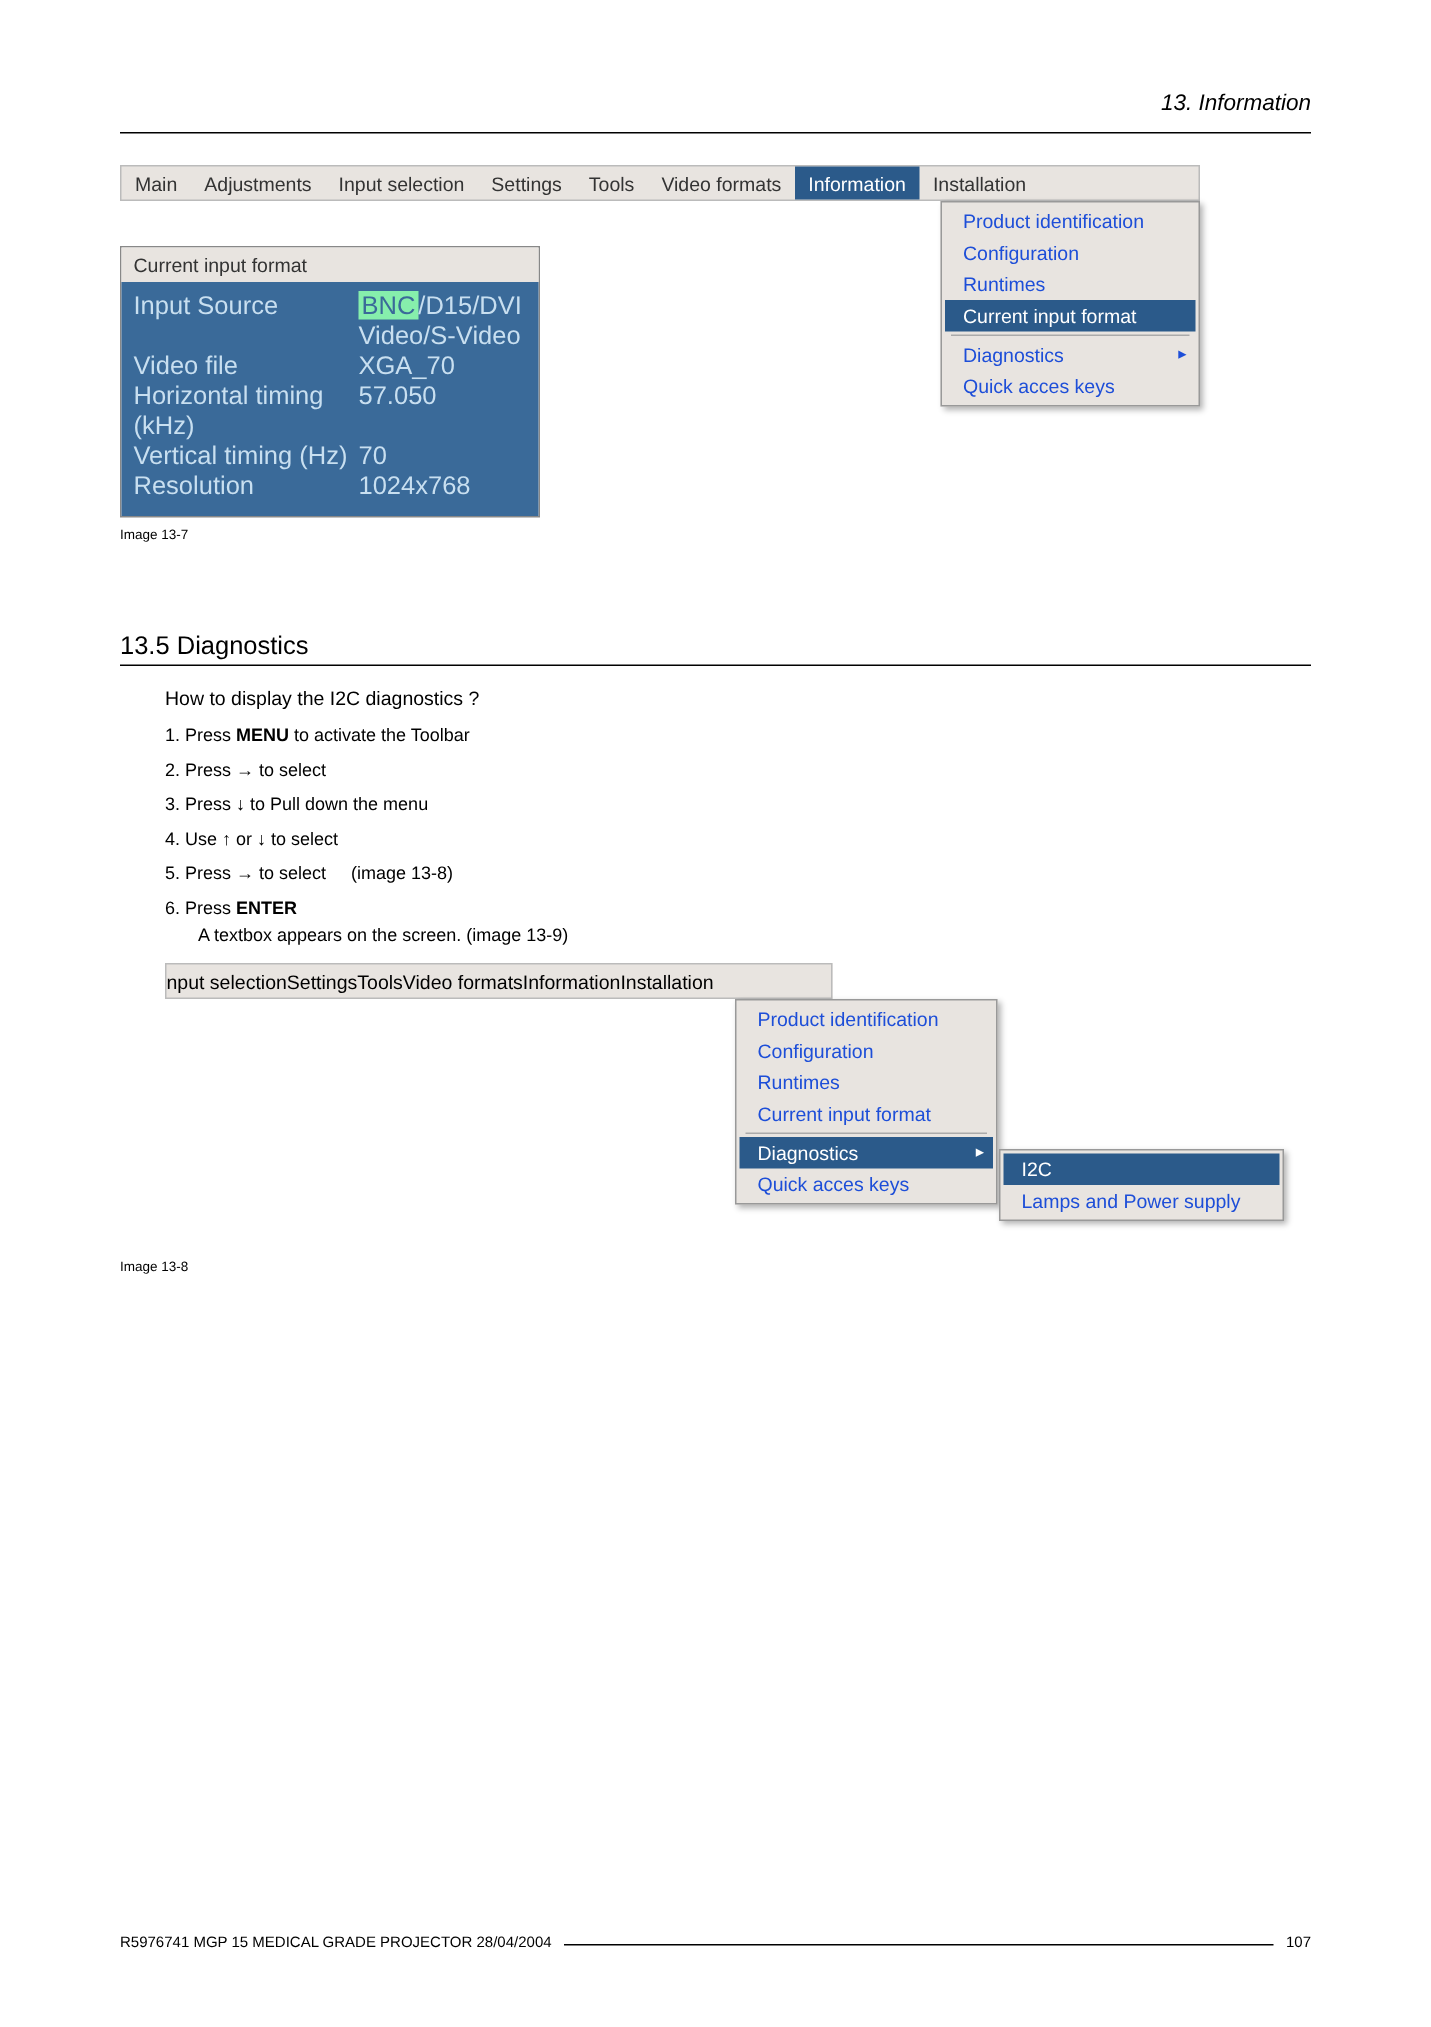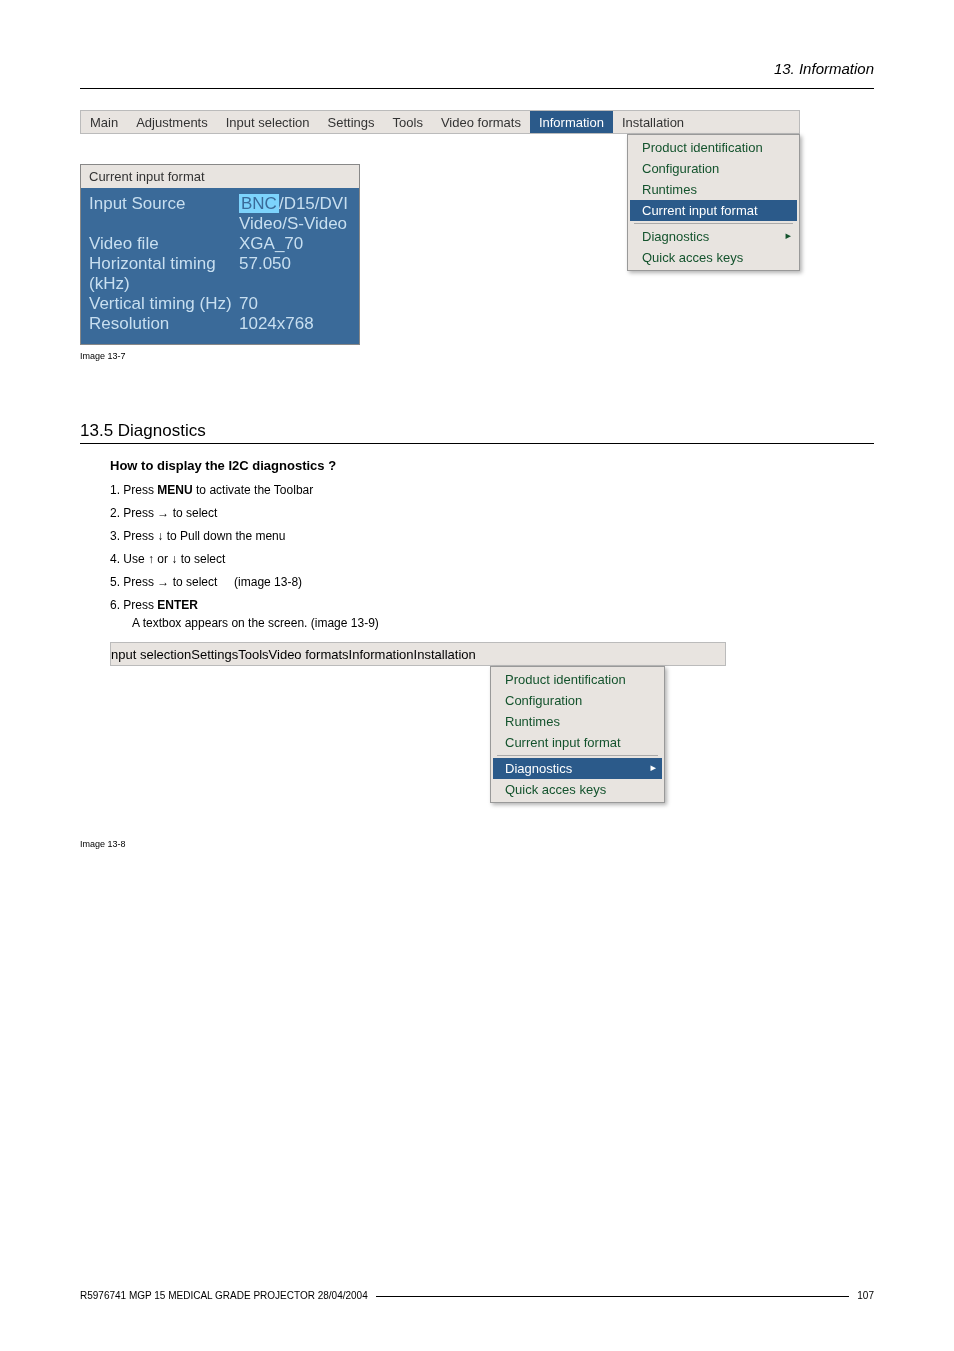--- a/index.html
+++ b/index.html
@@ -55,21 +55,21 @@
   .dropdown {
     position: absolute;
     background: #e8e4e0;
     border: 1px solid #999;
     box-shadow: 2px 2px 4px rgba(0,0,0,.3);
     font-size: 13px;
     padding: 2px;
   }
   .dropdown .di {
     padding: 3px 28px 3px 12px;
-    color: #14532d;
+    color: #1d4ed8;
     white-space: nowrap;
     position: relative;
   }
   .dropdown .di.sel {
     background: #2b5a8a;
     color: #fff;
   }
   .dropdown .sep {
     border-top: 1px solid #aaa;
     margin: 2px 4px;
@@ -98,33 +98,33 @@
   }
   .cif-body {
     background: #3a6a99;
     color: #c8dff0;
     font-size: 17px;
     padding: 6px 8px 10px;
   }
   .cif-row { display: flex; }
   .cif-row .lab { width: 150px; }
   .cif-row .val { flex: 1; }
-  .cif-row .val .hl { background: #7dd3fc; color: #3a6a99; padding: 0 2px; }
+  .cif-row .val .hl { background: #86efac; color: #3a6a99; padding: 0 2px; }
   .section-heading {
     font-size: 17px;
     font-weight: normal;
     margin-top: 60px;
   }
   .section-rule {
     border-top: 1.5px solid #000;
     margin-top: 2px;
   }
   .sub-heading {
     font-size: 13px;
-    font-weight: bold;
+    font-weight: normal;
     margin: 14px 0 10px 30px;
   }
   .steps {
     margin-left: 30px;
     font-size: 12px;
     list-style: decimal inside;
   }
   .steps li { margin-bottom: 9px; }
   .steps .note { margin-left: 22px; margin-top: 4px; }
   .fig2-wrap {
@@ -133,21 +133,21 @@
     margin-top: 12px;
     margin-left: 30px;
   }
   .fig2-menubar {
     display: flex;
     background: #e8e4e0;
     border: 1px solid #bbb;
     height: 24px;
     align-items: center;
     font-size: 13px;
-    width: 616px;
+    width: 445px;
   }
   .footer {
     position: absolute;
     bottom: 50px;
     left: 80px;
     right: 80px;
     font-size: 10px;
     display: flex;
     align-items: center;
   }
@@ -246,20 +246,24 @@
     </div>
     <div class="dropdown" style="left:380px; top:24px; width:175px;">
       <div class="di">Product identification</div>
       <div class="di">Configuration</div>
       <div class="di">Runtimes</div>
       <div class="di">Current input format</div>
       <div class="sep"></div>
       <div class="di sel arrow">Diagnostics</div>
       <div class="di">Quick acces keys</div>
     </div>
+    <div class="dropdown" style="left:556px; top:124px; width:190px;">
+      <div class="di sel">I2C</div>
+      <div class="di">Lamps and Power supply</div>
+    </div>
   </div>
   <div class="caption" style="margin-left:0; margin-top:22px;">Image 13-8</div>
 
 </div>
 
 <div class="footer">
   <span>R5976741  MGP 15 MEDICAL GRADE PROJECTOR  28/04/2004</span>
   <span class="line"></span>
   <span>107</span>
 </div>

